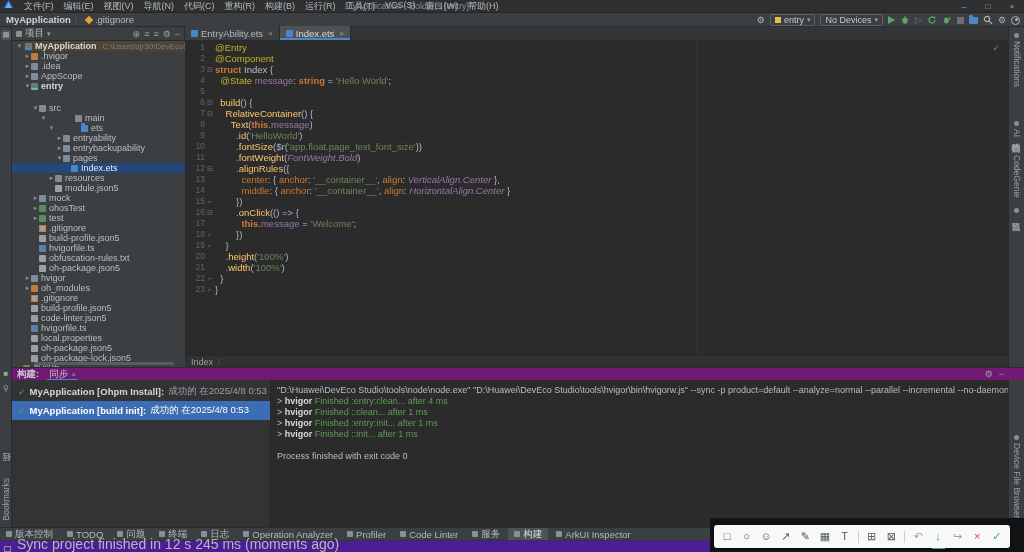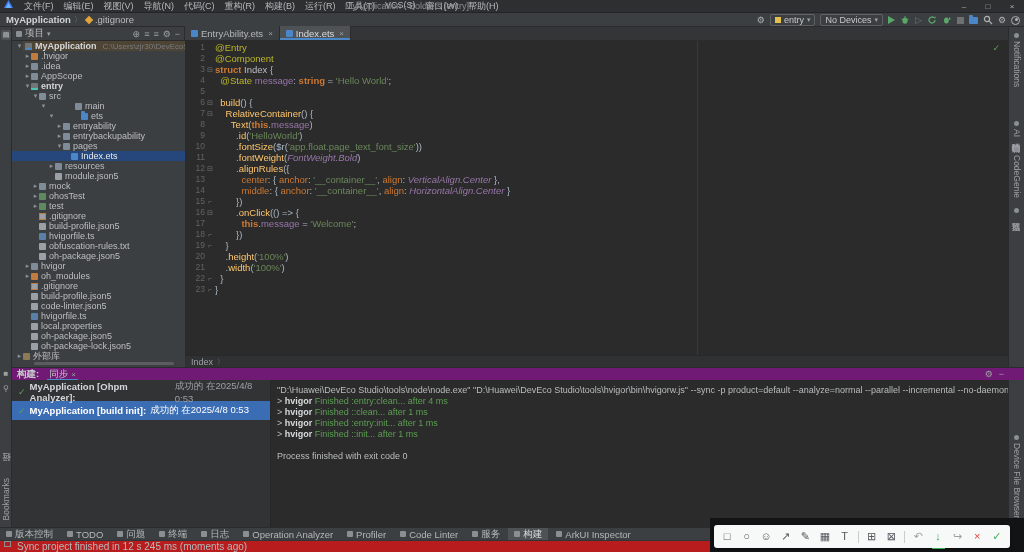--- a/index.html
+++ b/index.html
@@ -113,21 +113,21 @@
   .con-line{height:11px;line-height:11px;font-family:"DejaVu Sans Mono",monospace;font-size:9px;white-space:pre;}
   .cg{color:#5c9e52;}
   .cw{color:#b9bcbe;}
   .cb{color:#d8dadc;font-weight:bold;}
 
   
   .bottombar{position:absolute;left:0;top:527px;width:1024px;height:13px;background:#3c3f41;display:flex;align-items:center;font-size:9.5px;color:#b5b8ba;border-top:1px solid #2b2b2b;gap:2px;}
   .bb-item{display:flex;align-items:center;gap:3px;padding:0 6px;height:13px;white-space:nowrap;}
   .bb-item.active{background:#4e5254;color:#dadcde;}
   .bb-ico{width:6px;height:6px;background:#8a8f94;border-radius:1px;display:inline-block;}
-  .statusbar{position:absolute;left:0;top:540px;width:1024px;height:12px;background:#b91c1c;display:flex;align-items:flex-start;font-size:10px;color:#b5b8ba;border-top:1px solid #323537;}
+  .statusbar{position:absolute;left:0;top:540px;width:1024px;height:12px;background:#4c1d95;display:flex;align-items:flex-end;font-size:14px;color:#b5b8ba;border-top:1px solid #323537;}
   .sb-ico{width:7px;height:6px;border:1px solid #8a8f94;margin:0 6px 0 4px;}
 
   
   .capture-backdrop{position:absolute;left:710px;top:518px;width:314px;height:34px;background:#121314;}
   .captoolbar{position:absolute;left:714px;top:525px;width:296px;height:23px;background:#f7f8f8;border-radius:3px;display:flex;align-items:center;justify-content:space-evenly;box-shadow:0 1px 3px rgba(0,0,0,.5);}
   .cap-tool{font-size:11px;color:#555a5f;line-height:23px;text-align:center;min-width:13px;}
   .cap-sep{width:1px;height:12px;background:#c9cdd0;}
   .cap-tool.muted{color:#9aa0a5;}
 </style>
 </head>
@@ -299,21 +299,21 @@
           <span>AppScope</span>
         </span>
       </div>
       <div class="trow" style="padding-left: 12px;">
         <span class="arrow">▾</span>
         <span class="lblgrp">
           <span class="ico module"></span>
           <span class="bold">entry</span>
         </span>
       </div>
-      <div class="trow" style="padding-left: 20px;">
+      <div class="trow" style="padding-left: 20px; margin-top: 12px;">
         <span class="arrow">▾</span>
         <span class="lblgrp">
           <span class="ico folder"></span>
           <span>src</span>
         </span>
       </div>
       <div class="trow" style="padding-left: 28px; gap: 28px;">
         <span class="arrow">▾</span>
         <span class="lblgrp">
           <span class="ico folder"></span>
@@ -539,21 +539,21 @@
     </span>
     <span class="bh-icons">
       <span>⚙</span>
       <span>−</span>
     </span>
   </div>
   <div class="buildbody">
     <div class="tasklist" id="tasklist">
         <div class="task">
           <span class="chk">✓</span>
-          <span class="tname">MyApplication [Ohpm Analyzer]:</span>
+          <span class="tname">MyApplication [Ohpm Install]:</span>
           <span class="tstatus"> 成功的 在2025/4/8 0:53</span>
         </div>
         <div class="task selected">
           <span class="chk">✓</span>
           <span class="tname">MyApplication [build init]:</span>
           <span class="tstatus"> 成功的 在2025/4/8 0:53</span>
         </div>
       </div>
     <div class="console" id="console">
         <div class="con-line"><span class="cw">"D:\Huawei\DevEco Studio\tools\node\node.exe" "D:\Huawei\DevEco Studio\tools\hvigor\bin\hvigorw.js" --sync -p product=default --analyze=normal --parallel --incremental --no-daemon</span></div>

